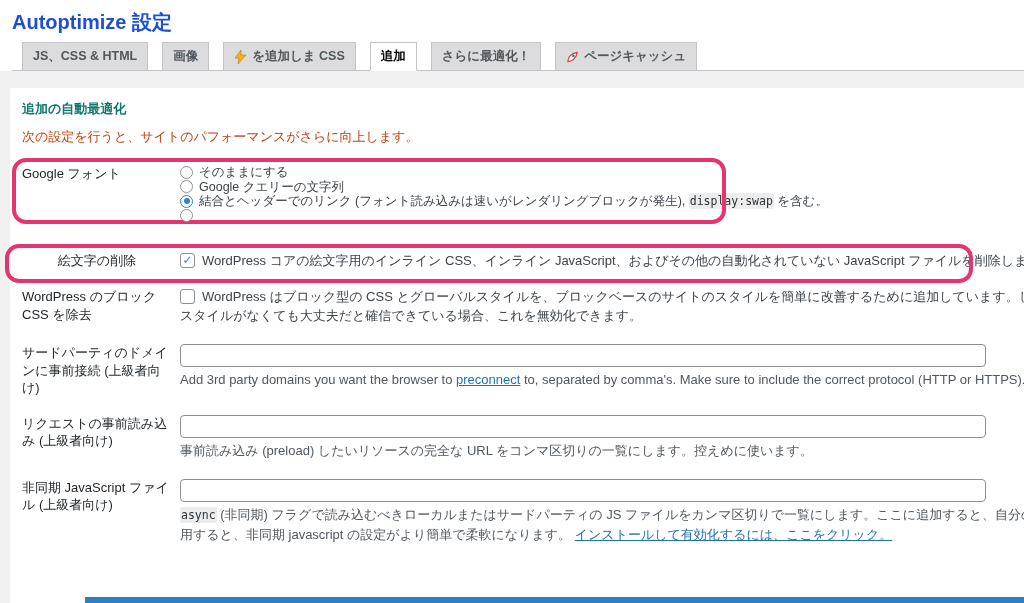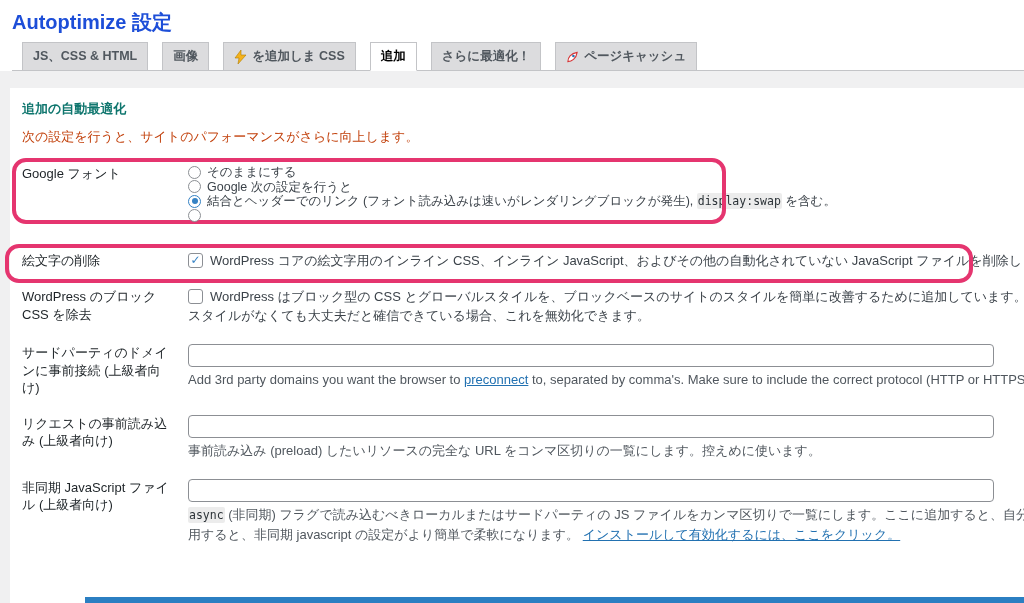--- a/index.html
+++ b/index.html
@@ -20,21 +20,21 @@
   .tab.active { background: #fff; border-bottom-color: #fff; color: #000; }
   .tab .icon { display: inline-flex; width: 13px; height: 14px; }
 
   .admin-body { background: #f0f0f1; padding: 17px 0 0 10px; height: 535px; }
   .card { background: #fff; height: 100%; padding: 10px 14px 0 12px; }
   h2.section { font-size: 13px; font-weight: 700; color: #0f766e; margin: 2px 0 10px; }
   .intro { margin: 0 0 10px; color: #c2410c; }
 
   .row { display: flex; position: relative; padding: 9px 0; }
   .th { width: 150px; min-width: 150px; margin-right: 8px; color: #1d2327; line-height: 1.35; }
-  .td { flex: 1; line-height: 1.45; color: #3c434a; min-width: 0; margin-left: 8px; }
+  .td { flex: 1; line-height: 1.45; color: #3c434a; min-width: 0; }
 
   .opt { display: flex; align-items: center; gap: 6px; line-height: 14.5px;
          font-size: 12.5px; white-space: nowrap; cursor: pointer; }
   .radio { width: 13px; height: 13px; border: 1px solid #8c8f94; border-radius: 50%;
            background: #fff; display: inline-block; flex: none; position: relative; }
   .radio.on { border-color: #3582c4; }
   .radio.on::after { content: ""; position: absolute; inset: 2.5px; border-radius: 50%;
                      background: #3582c4; }
   .checkline { display: flex; align-items: flex-start; gap: 7px; white-space: nowrap; cursor: pointer; }
   .checkbox { width: 15px; height: 15px; border: 1px solid #8c8f94; border-radius: 3px;
@@ -54,21 +54,21 @@
   .nowrap { white-space: nowrap; overflow: visible; }
   a { color: #2271b1; text-decoration: underline; cursor: pointer; }
 
   .hl { position: absolute; border: 4px solid #e5356f; border-radius: 14px;
         pointer-events: none; }
   .hl-google { left: -10px; top: 2px; width: 714px; height: 66px; }
   .hl-emoji  { left: -17px; top: 1px; width: 968px; height: 39px; }
 
   .bottom-bar { position: absolute; left: 85px; bottom: 0; width: 939px; height: 6px;
                 background: #2b7fc2; }
-  .row-emoji { margin-top: 12px; }
+  .row-emoji { margin-top: 12px; text-align: center; }
 </style>
 </head>
 <body>
 
 <div>
 
   <div class="header">
     <h1>Autoptimize 設定</h1>
     <div class="tabbar">
       <a class="tab">
@@ -112,21 +112,21 @@
       <div class="row">
         <div class="hl hl-google"></div>
         <div class="th">Google フォント</div>
         <div class="td">
           <label class="opt">
             <span class="radio"></span>
             <span>そのままにする</span>
           </label>
           <label class="opt">
             <span class="radio"></span>
-            <span>Google 次の設定を行うと</span>
+            <span>Google クエリーの文字列</span>
           </label>
           <label class="opt">
             <span class="radio on"></span>
             <span><span>結合とヘッダーでのリンク (フォント読み込みは速いがレンダリングブロックが発生), </span><code>display:swap</code><span> を含む。</span></span>
           </label>
           <label class="opt">
             <span class="radio"></span>
           </label>
         </div>
       </div>

